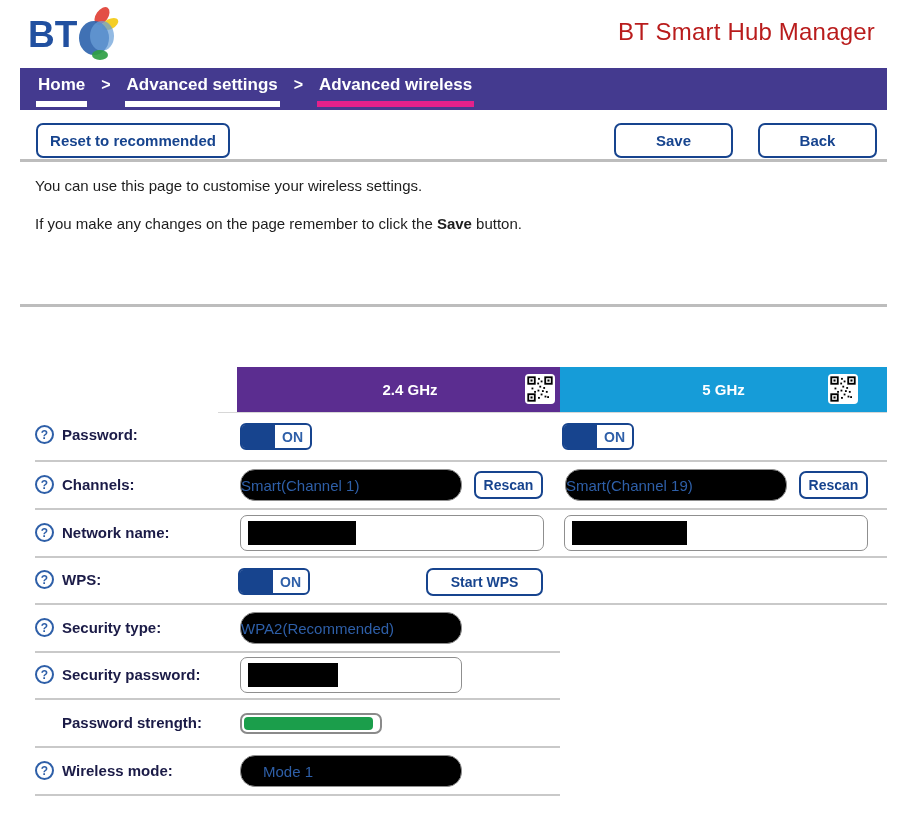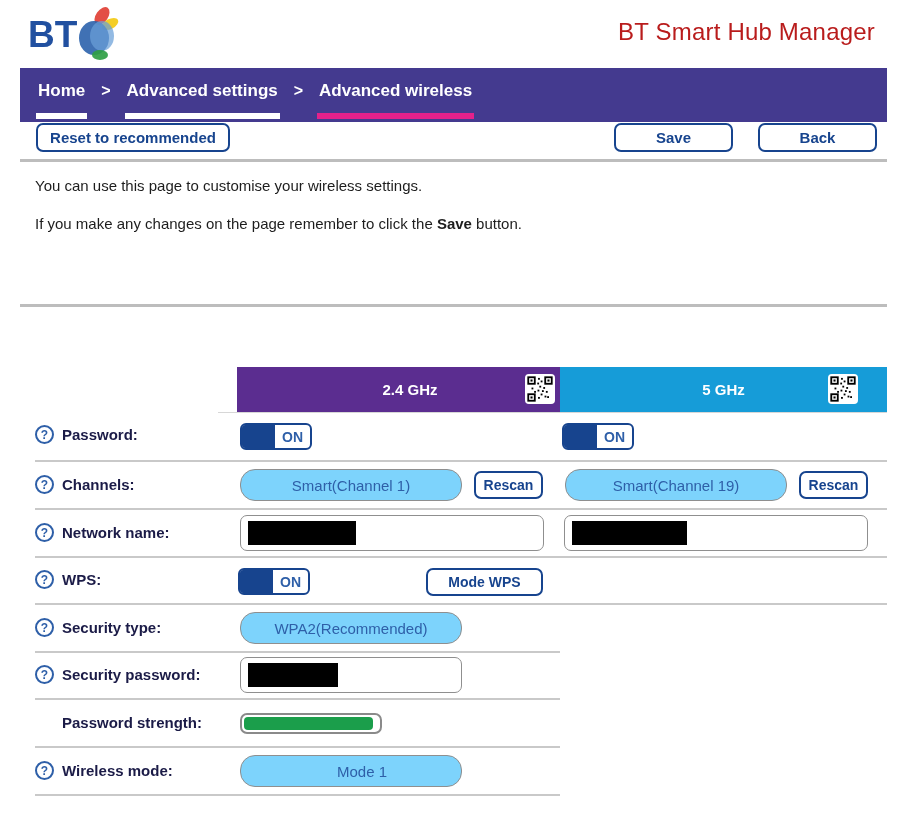--- a/index.html
+++ b/index.html
@@ -5,30 +5,30 @@
   html,body{margin:0;padding:0;background:#fff;}
   *{box-sizing:border-box;}
   body{font-family:"Liberation Sans", sans-serif;}
   #page{position:relative;width:904px;height:821px;background:#ffffff;overflow:hidden;}
 
   
   #logo{position:absolute;left:28px;top:4px;width:120px;height:60px;}
   #page-title{position:absolute;right:29px;top:18px;font-size:24px;color:#b91c1c;letter-spacing:.2px;}
 
   
-  #navbar{position:absolute;left:20px;top:68px;width:867px;height:54px;background:#443a8f;
+  #navbar{position:absolute;left:20px;top:68px;width:867px;height:42px;background:#443a8f;
           display:flex;align-items:stretch;padding-left:16px;}
   .nav-item{position:relative;display:flex;align-items:center;padding:0 2px 8px 2px;height:100%;
             color:#fff;font-size:17px;font-weight:bold;cursor:pointer;}
   .nav-item .bar{position:absolute;left:0;right:0;bottom:3px;height:6px;background:#ffffff;}
   .nav-item.active .bar{background:#e3218b;}
   .nav-sep{display:flex;align-items:center;padding:0 14px 8px 14px;color:#fff;font-size:16px;font-weight:bold;}
 
   
-  .btn{position:absolute;top:123px;height:29px;background:#fff;border:2px solid #17448e;border-radius:7px;
+  .btn{position:absolute;top:123px;height:35px;background:#fff;border:2px solid #17448e;border-radius:7px;
        color:#17448e;font-weight:bold;font-size:15px;display:flex;align-items:center;justify-content:center;
        cursor:pointer;font-family:"Liberation Sans",sans-serif;}
   #btn-reset{left:36px;width:194px;}
   #btn-save{left:614px;width:119px;}
   #btn-back{left:758px;width:119px;}
 
   .hdivider{position:absolute;left:20px;width:867px;height:3px;background:#bdbdbd;}
   #divider-1{top:159px;}
   #divider-2{top:304px;}
 
@@ -66,22 +66,22 @@
   .help{position:absolute;left:15px;width:19px;height:19px;border:2px solid #2e5fa8;border-radius:50%;
         color:#2e5fa8;font-size:12px;font-weight:bold;display:flex;align-items:center;justify-content:center;
         cursor:pointer;}
   .rowlabel{position:absolute;left:42px;font-size:15px;font-weight:bold;color:#1b1b47;white-space:nowrap;}
 
   .toggle{position:absolute;width:72px;height:27px;border:2px solid #17448e;border-radius:6px;background:#fff;
           display:flex;align-items:center;cursor:pointer;}
   .toggle .knob{width:33px;height:100%;background:#17448e;border-radius:3px 0 0 3px;}
   .toggle .onlabel{flex:1;text-align:center;color:#2e5fa8;font-size:14px;font-weight:bold;}
 
-  .selectbox{position:absolute;width:222px;height:32px;border:1px solid #8f8f8f;border-radius:15px;background:#7dd3fc;
-             display:flex;align-items:center;justify-content:center;color:#2e5fa8;font-size:15px;cursor:pointer;}
+  .selectbox{position:absolute;width:222px;height:32px;border:1px solid #8f8f8f;border-radius:15px;background:#000000;
+             display:flex;align-items:center;justify-content:flex-start;color:#2e5fa8;font-size:15px;cursor:pointer;}
   .textinput{position:absolute;width:304px;height:36px;border:1px solid #8f8f8f;border-radius:7px;background:#fff;
              display:flex;align-items:center;cursor:text;}
   .redacted{margin-left:7px;height:24px;background:#000;}
 
   .smallbtn{position:absolute;height:28px;background:#fff;border:2px solid #17448e;border-radius:7px;
             color:#17448e;font-size:14px;font-weight:bold;display:flex;align-items:center;justify-content:center;
             cursor:pointer;font-family:"Liberation Sans",sans-serif;}
 
   .strengthbar{position:absolute;width:142px;height:21px;border:2px solid #8a8a8a;border-radius:7px;background:#fff;
                padding:2px;}
@@ -232,21 +232,21 @@
       <div class="rdiv full"></div>
     </div>
 
     <div class="row" id="row-wps">
       <div class="help" style="top:12px;">?</div>
       <div class="rowlabel" style="top:13px;">WPS:</div>
       <div class="toggle" style="left:218px;top:10px;">
         <div class="knob"></div>
         <span class="onlabel">ON</span>
       </div>
-      <button class="smallbtn" style="left:406px;top:10px;width:117px;">Mode WPS</button>
+      <button class="smallbtn" style="left:406px;top:10px;width:117px;">Start WPS</button>
       <div class="rdiv full"></div>
     </div>
 
     <div class="row" id="row-sectype">
       <div class="help" style="top:13px;">?</div>
       <div class="rowlabel" style="top:14px;">Security type:</div>
       <div class="selectbox" style="left:220px;top:7px;">
         <span>WPA2(Recommended)</span>
       </div>
       <div class="rdiv half"></div>

